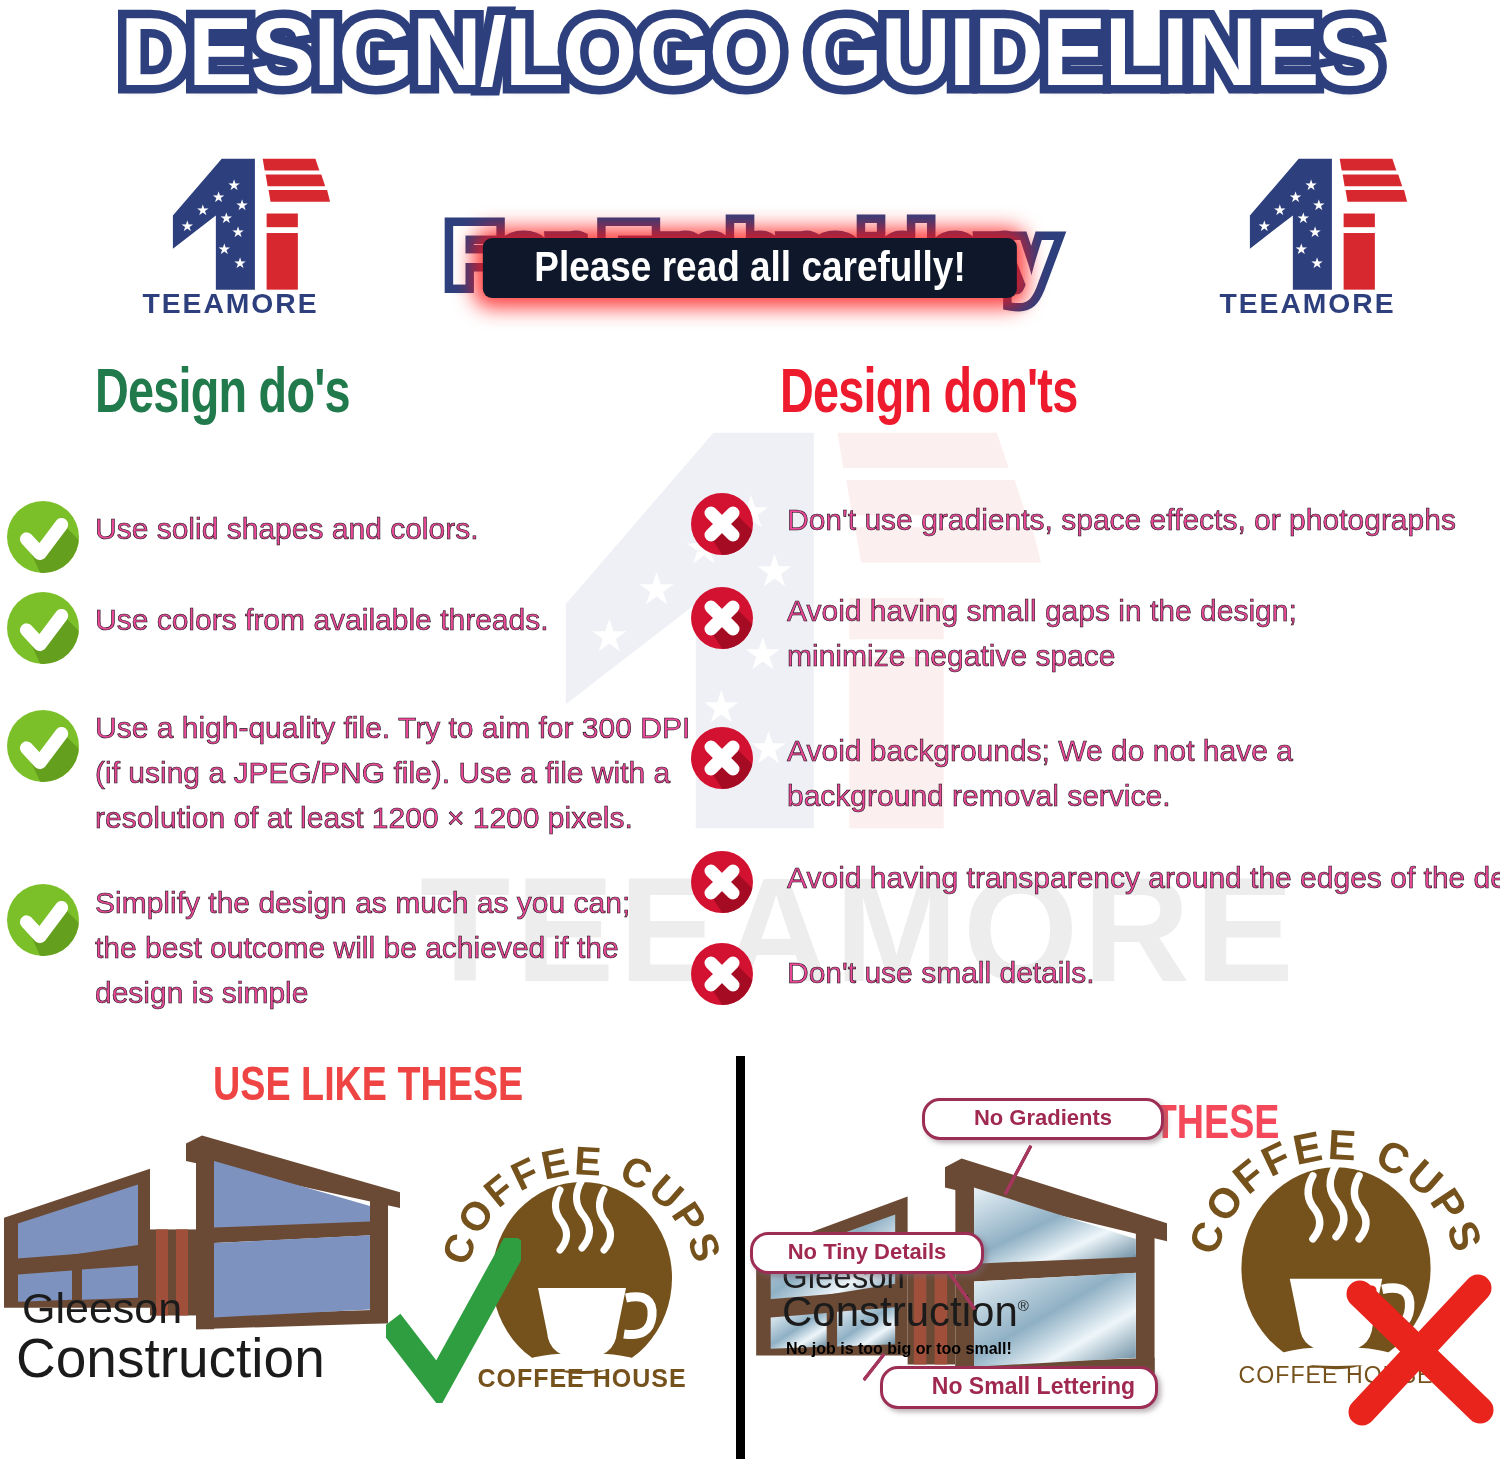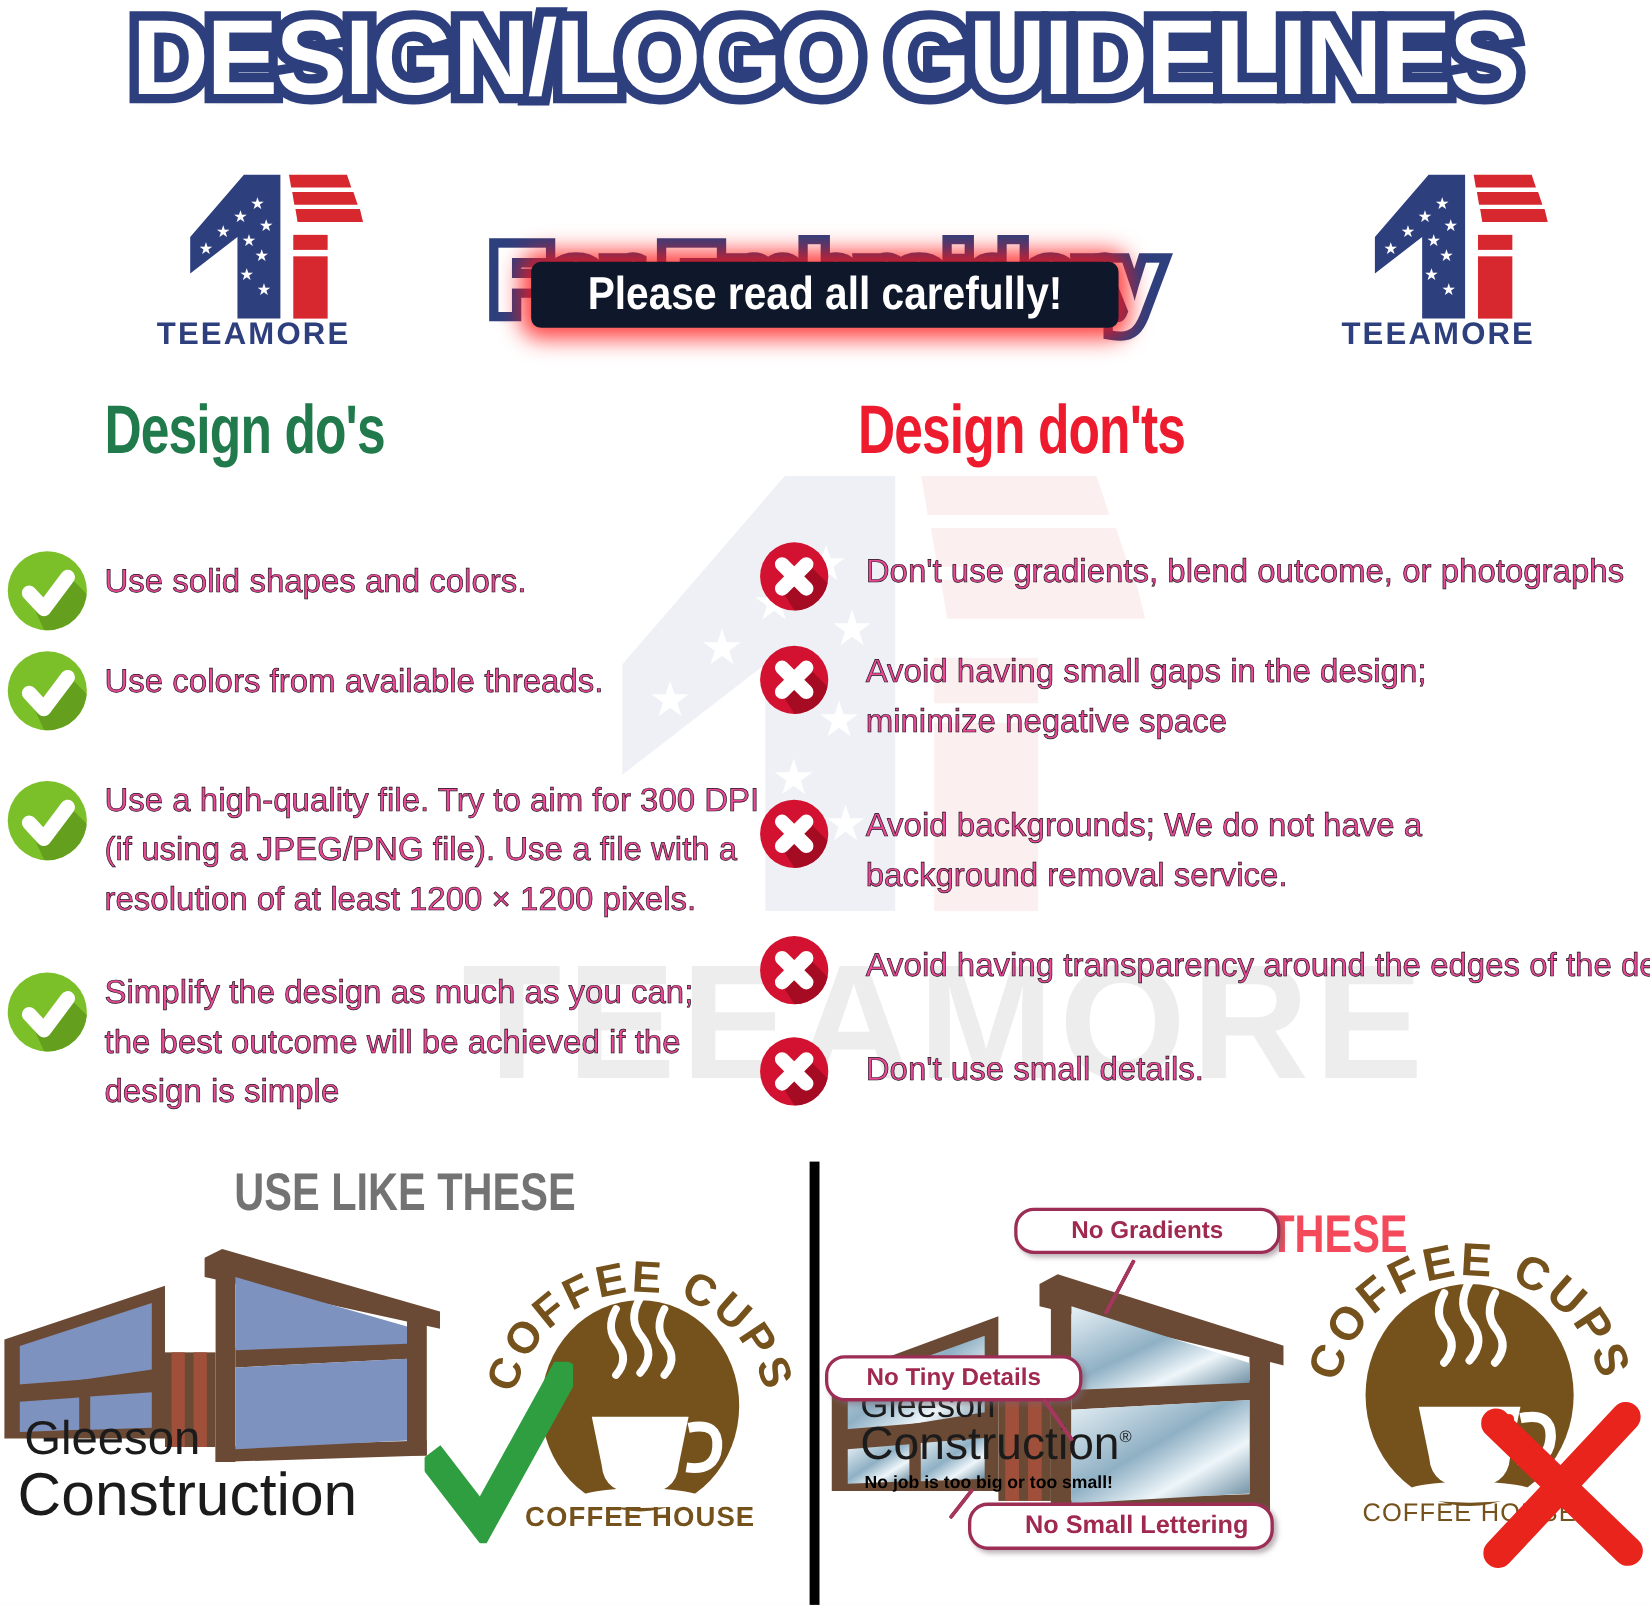--- a/index.html
+++ b/index.html
@@ -56,21 +56,21 @@
     -webkit-text-stroke:.6px #0f0f0f;
   }
   .nowrap{white-space:nowrap;}
   .icon-check{width:74px;height:74px;}
   .icon-x{width:64px;height:64px;}
 
   
   .divider{left:736px;top:1056px;width:9px;height:403px;background:#000;}
   .ex-label{font-weight:700;font-size:46px;text-align:center;white-space:nowrap;}
   .ex-label>span{display:inline-block;transform:scale(.82,1.05);transform-origin:center;}
-  .label-good{left:0;top:1056px;width:737px;color:#737373;}
+  .label-good{left:0;top:1056px;width:737px;color:#ef4444;}
   .label-bad{left:747px;top:1056px;width:753px;color:#f4495a;margin-top:38px;}
 
   .gleeson-name{color:#1b1b1b;font-weight:400;white-space:nowrap;}
   .g1-flat{left:22px;top:1284px;font-size:43px;}
   .g2-flat{left:16px;top:1326px;font-size:55px;}
   .g1-bad{left:782px;top:1258px;font-size:33px;}
   .g2-bad{left:782px;top:1288px;font-size:42px;}
   .reg{font-size:15px;vertical-align:super;}
   .tagline{left:786px;top:1340px;font-size:16px;font-weight:700;color:#000000;white-space:nowrap;}
 
@@ -243,21 +243,21 @@
       <defs>
           <clipPath id="xclip">
             <circle cx="32" cy="32" r="31"></circle>
           </clipPath>
         </defs>
       <circle cx="32" cy="32" r="31" fill="#d31130"></circle>
       <path clip-path="url(#xclip)" fill="#9c0c22" opacity=".85" d="M20 44 L44 20 L82 58 L82 84 L46 84 Z"></path>
       <path d="M21 21 L43 43 M43 21 L21 43" stroke="#fff" stroke-width="13" stroke-linecap="round"></path>
     </svg>
   </div>
-  <div class="abs item-text nowrap" style="left:787px;top:497px">Don't use gradients, blend outcome, or photographs</div>
+  <div class="abs item-text nowrap" style="left:787px;top:497px">Don't use gradients, space effects, or photographs</div>
 
   <div class="abs icon-x" style="left:690px;top:586px">
     <svg viewBox="0 0 64 64" width="100%" height="100%">
       <circle cx="32" cy="32" r="31" fill="#d31130"></circle>
       <path clip-path="url(#xclip)" fill="#9c0c22" opacity=".85" d="M20 44 L44 20 L82 58 L82 84 L46 84 Z"></path>
       <path d="M21 21 L43 43 M43 21 L21 43" stroke="#fff" stroke-width="13" stroke-linecap="round"></path>
     </svg>
   </div>
   <div class="abs item-text" style="left:787px;top:588px;width:630px">Avoid having small gaps in the design; minimize negative space</div>
 

